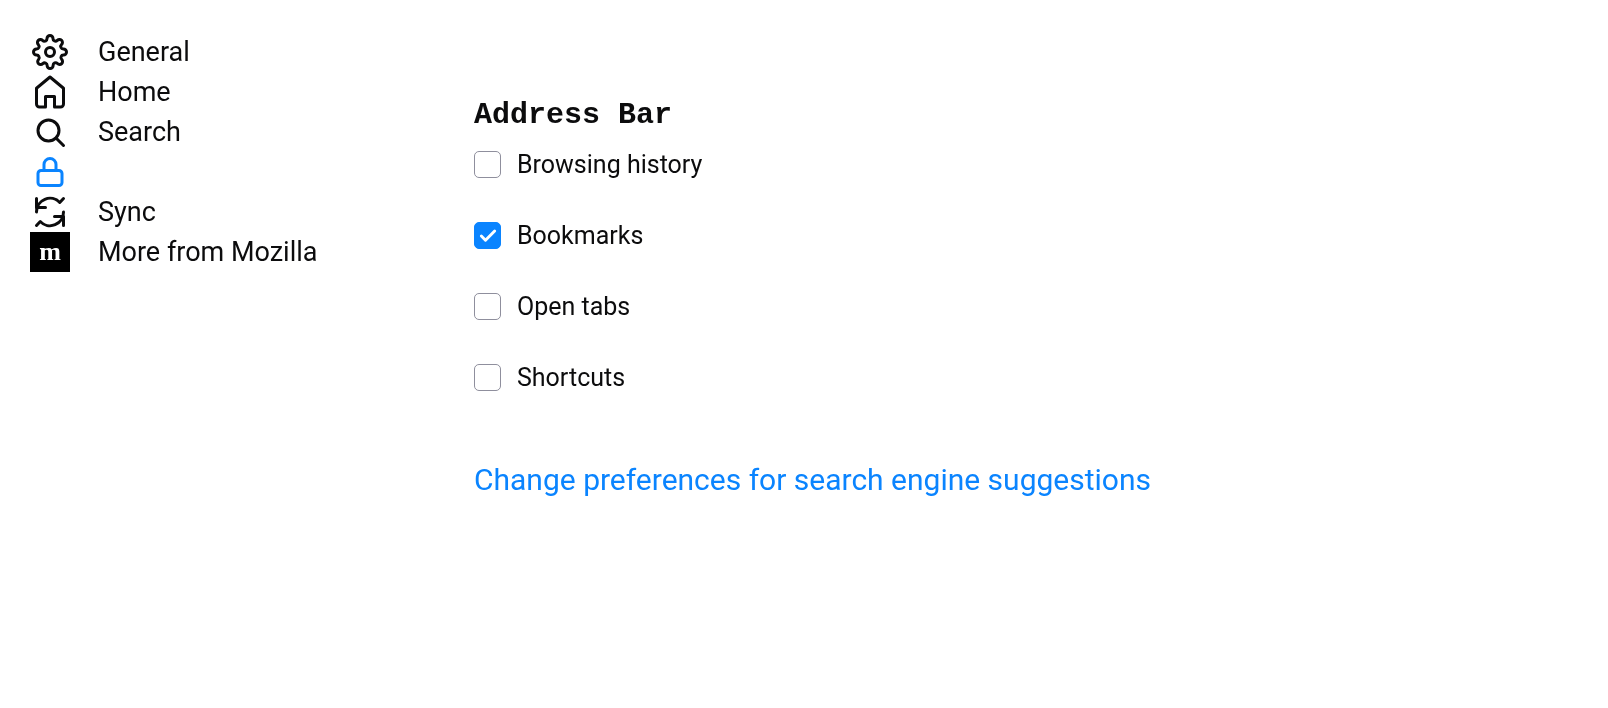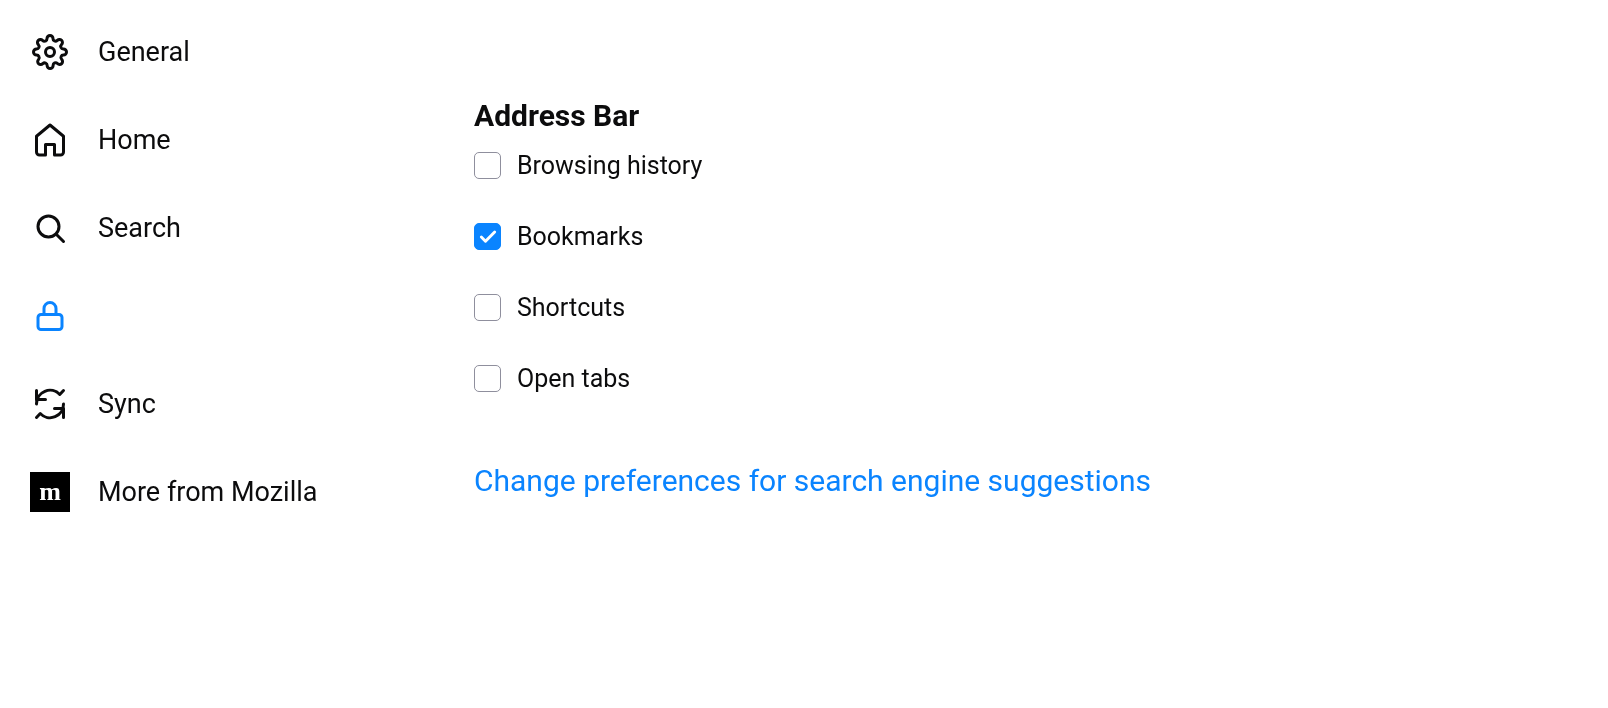--- a/index.html
+++ b/index.html
@@ -10,21 +10,20 @@
       width: 1608px;
       height: 708px;
       display: flex;
       padding: 26px 0 0 30px;
     }
     .sidebar {
       width: 420px;
       flex: none;
       display: flex;
       flex-direction: column;
-      gap: 48px;
       padding-top: 6px;
     }
     .sidebar-item {
       display: flex;
       align-items: center;
       gap: 28px;
       cursor: pointer;
       color: #0c0c0d;
     }
     .sidebar-item.active { color: #0a84ff; }
@@ -48,21 +47,21 @@
       font-family: Georgia, serif;
       font-weight: 700;
       font-size: 26px;
       line-height: 1;
     }
     .main {
       flex: 1;
       padding-top: 72px;
       padding-left: 24px;
     }
-    .section-title { font-size: 30px; font-weight: 700; margin-bottom: 18px; }
+    .section-title { font-size: 30px; font-weight: 700; margin-bottom: 18px; font-family: Liberation Mono, monospace; }
     .section-sub   { font-size: 25px; font-weight: 400; margin-bottom: 36px; }
     .option {
       display: flex;
       align-items: center;
       gap: 16px;
       margin-bottom: 42px;
       cursor: pointer;
     }
     .cb {
       width: 27px; height: 27px;
@@ -158,23 +157,23 @@
     <span class="cb checked">
       <svg viewBox="0 0 24 24" fill="none" stroke="#fff" stroke-width="3.5" stroke-linecap="round" stroke-linejoin="round">
           <polyline points="20 6 9 17 4 12"></polyline>
         </svg>
     </span>
     <span class="option-label">Bookmarks</span>
   </label>
 
   <label class="option">
     <span class="cb"></span>
-    <span class="option-label">Shortcuts</span>
+    <span class="option-label">Open tabs</span>
   </label>
 
   <label class="option">
     <span class="cb"></span>
-    <span class="option-label">Open tabs</span>
+    <span class="option-label">Shortcuts</span>
   </label>
 
 
   <a class="link">Change preferences for search engine suggestions</a>
 </main>
 
 </body></html>

